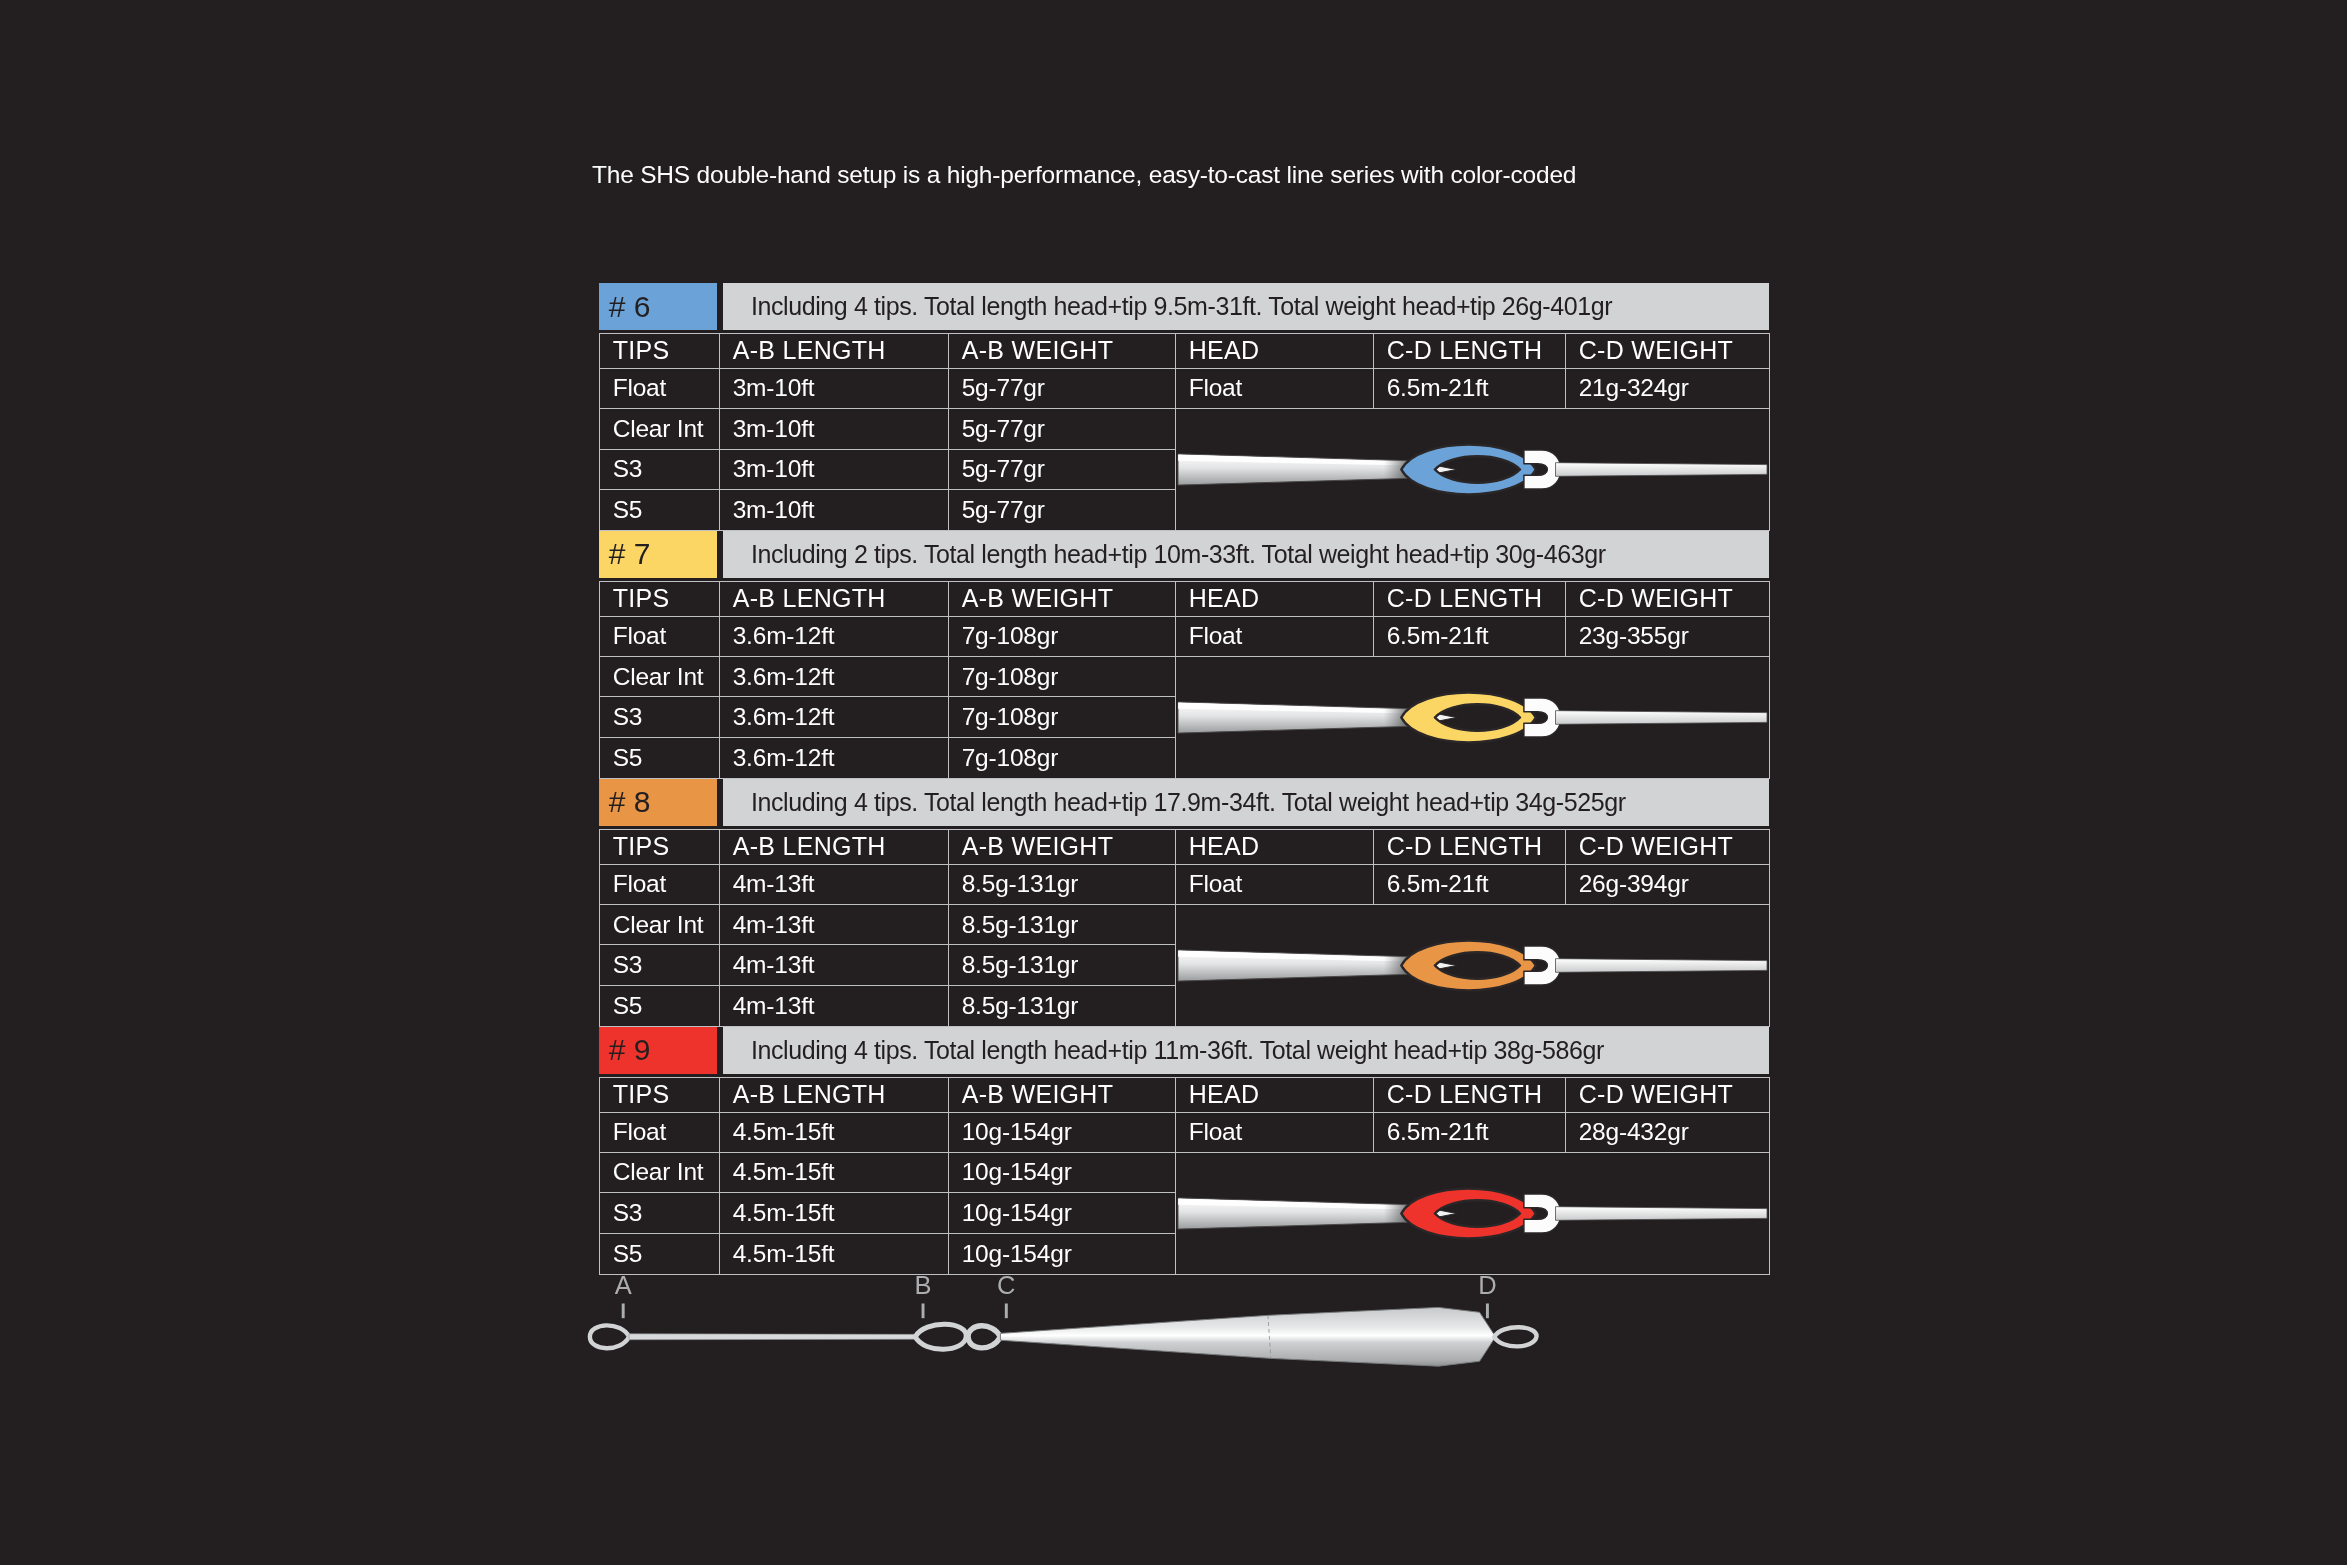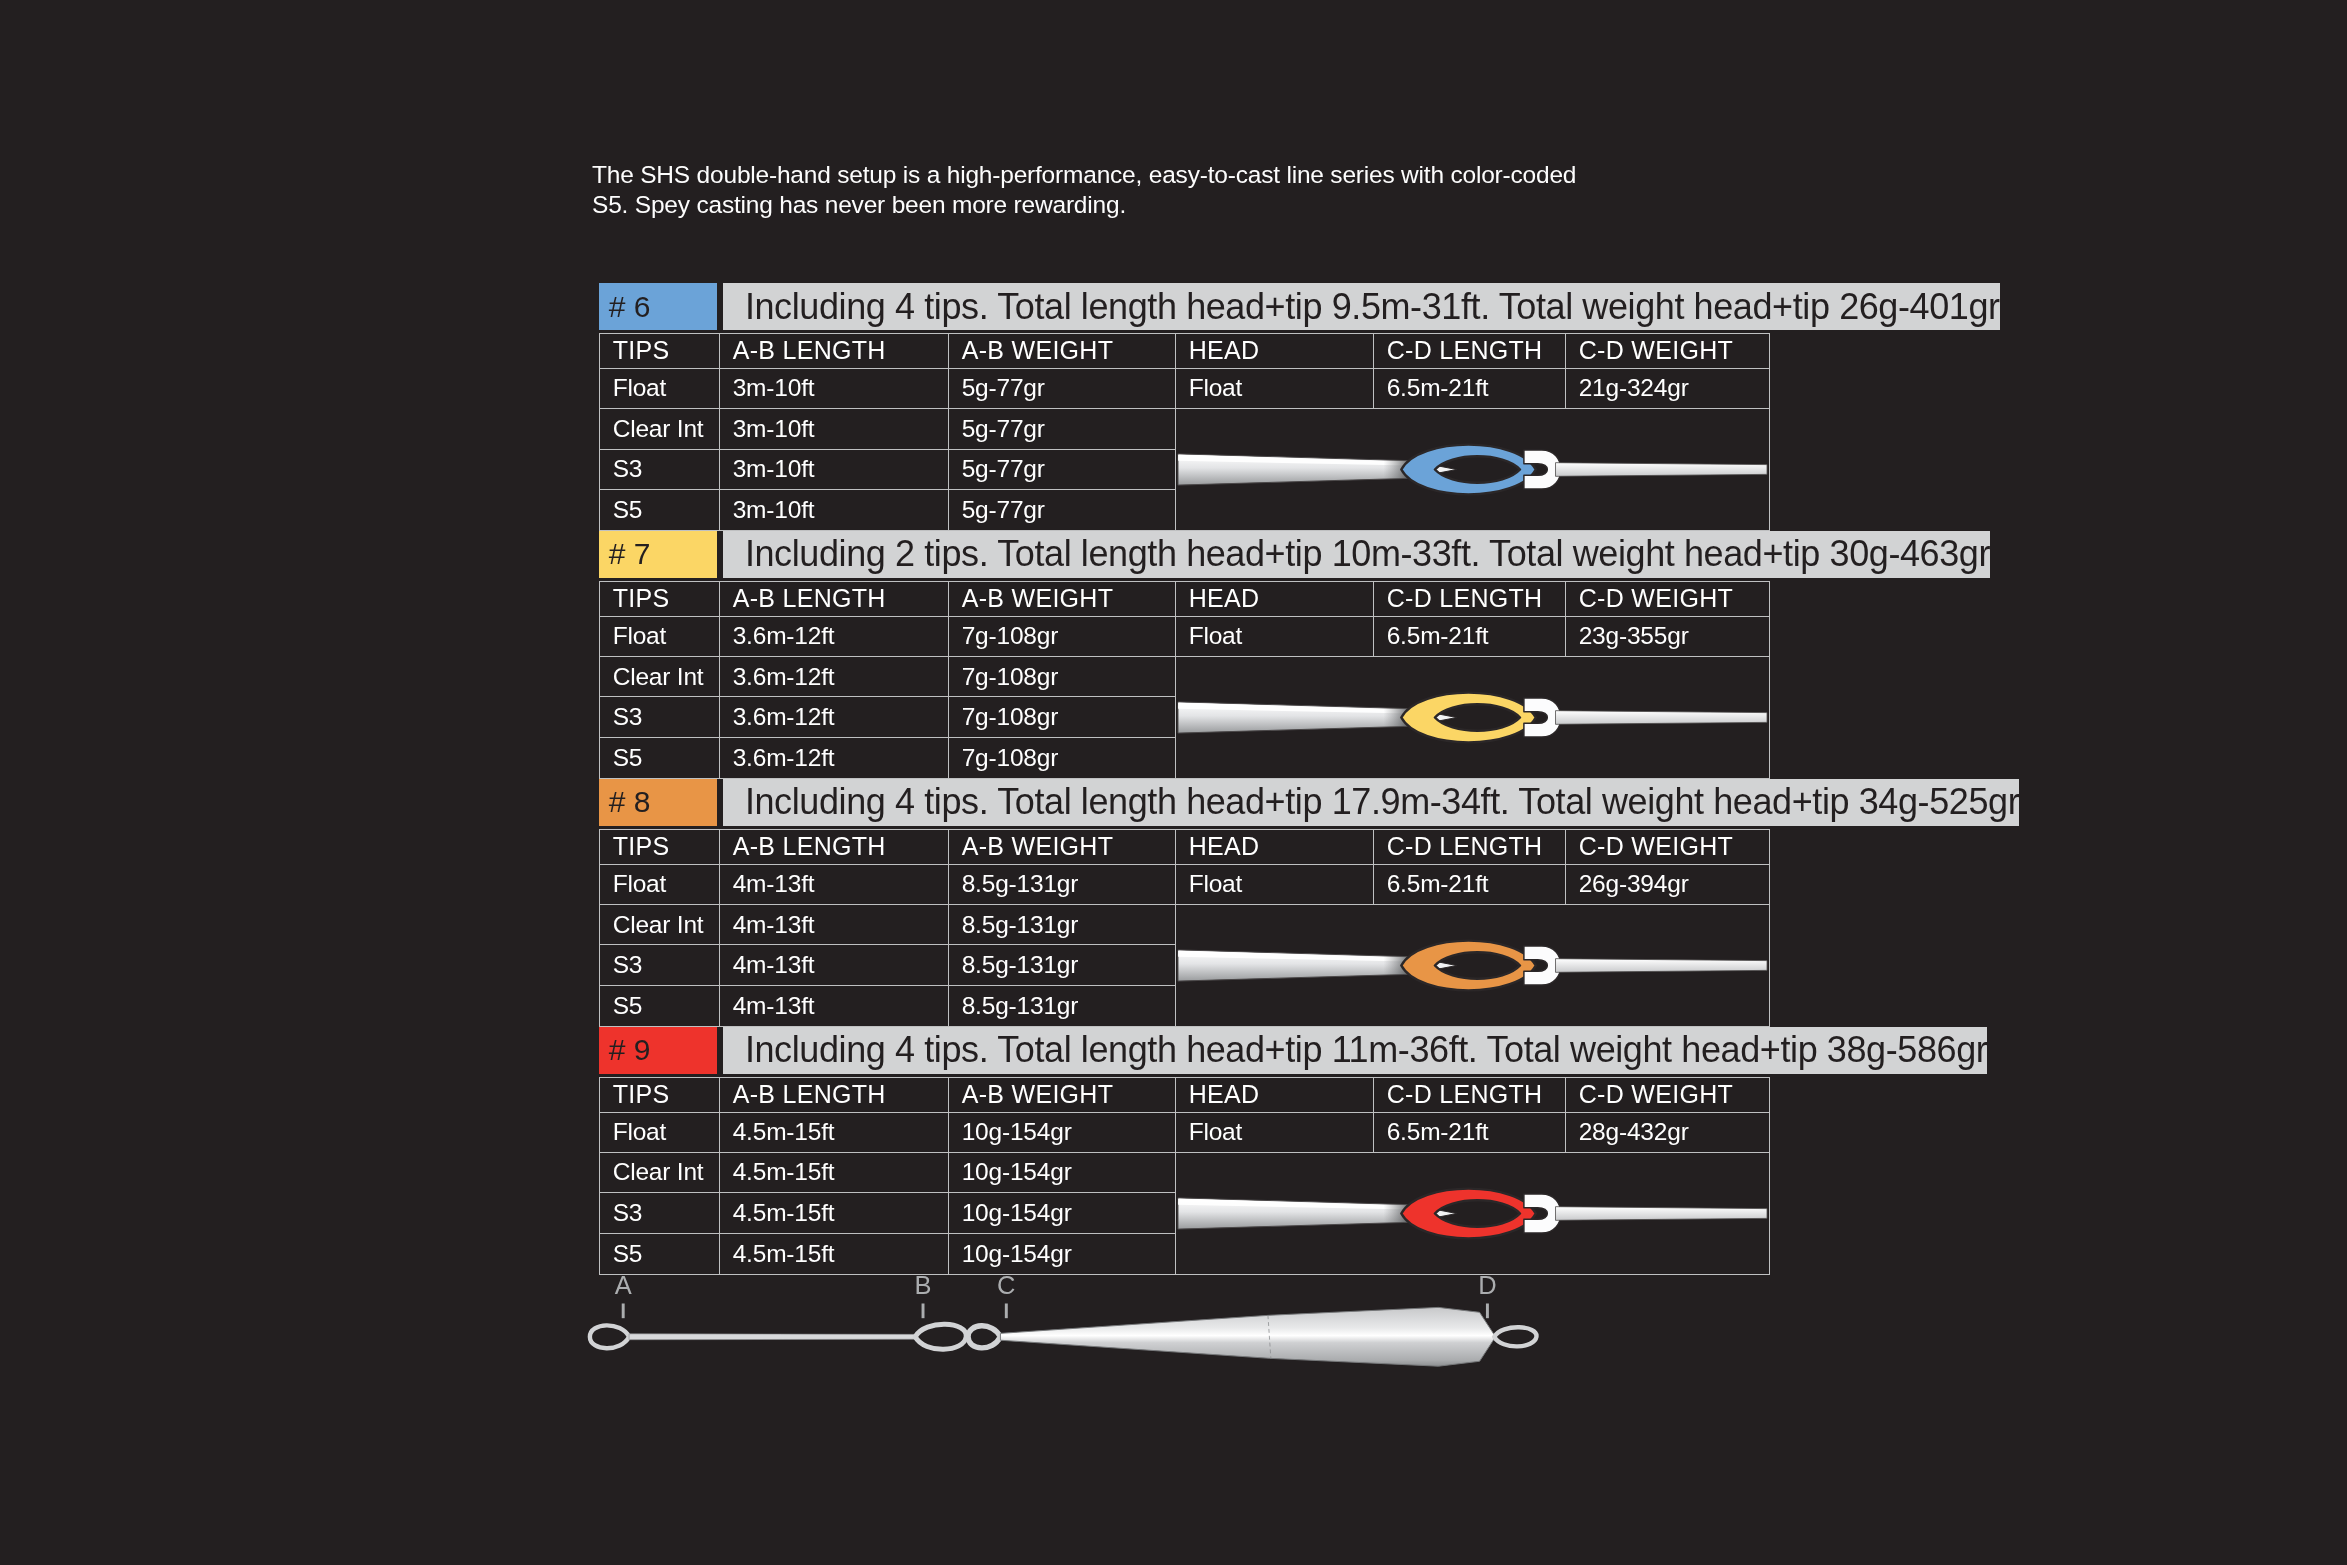--- a/index.html
+++ b/index.html
@@ -19,21 +19,21 @@
   .spec{position:absolute;left:599px;top:283px;width:1170px;}
   .spec-section{margin:0 0 0 0;}
   .sec-head{display:flex;height:47px;margin-bottom:2.9px;}
   .badge{
     flex:0 0 118px;width:118px;margin-right:5.9px;
     display:flex;align-items:center;padding-left:9.8px;
     font-size:30px;color:var(--ink);background:var(--accent);
   }
   .sec-bar{
     flex:1;background:var(--bar);display:flex;align-items:center;
-    padding-left:22px;font-size:36px;color:var(--ink);
+    padding-left:28px;font-size:25px;color:var(--ink);
     letter-spacing:-0.4px;white-space:nowrap;
   }
   table.spec-table{border-collapse:collapse;width:100%;table-layout:fixed;}
   col.c0{width:120px;} col.c1{width:229px;} col.c2{width:227px;}
   col.c3{width:198px;} col.c4{width:192px;} col.c5{width:204px;}
   th,td{
     border:1px solid var(--grid);color:var(--text);
     text-align:left;vertical-align:middle;padding:0 0 0 12.7px;font-weight:400;
   }
   tr.cols th{height:35px;font-size:25px;letter-spacing:0.3px;}
@@ -78,21 +78,20 @@
       <polygon points="238,53 284,62 238,71" fill="#f2f3f4" stroke="#2b2728" stroke-width="1"></polygon>
       <path d="M228,62 C246,28 346,28 364,62 C346,96 246,96 228,62 Z M262,62 C278,44 332,44 348,62 C332,80 278,80 262,62 Z" fill="var(--accent,#6ba3d8)" fill-rule="evenodd" stroke="#2b2728" stroke-width="2.5" stroke-linejoin="round"></path>
       <path d="M352,42 L370,42 C396,42 396,82 370,82 L352,82 L352,68 L366,68 C379,68 379,56 366,56 L352,56 Z" fill="#fcfcfd" stroke="#2b2728" stroke-width="1.5" stroke-linejoin="round"></path>
       <polygon points="384,55 598,57 598,67 384,69" fill="url(#gBar2)" stroke="#4a4748" stroke-width="0.8"></polygon>
     </symbol>
   </defs>
 </svg>
 
 <div class="intro">
   <div>The SHS double-hand setup is a high-performance, easy-to-cast line series with color-coded</div>
-  <div>S5. Spey casting has never been more rewarding.</div>
 </div>
 
 <div class="spec">
 
   <section class="spec-section" style="--accent: #6ba3d8;">
     <div class="sec-head">
       <div class="badge"># 6</div>
       <div class="sec-bar">Including 4 tips. Total length head+tip 9.5m-31ft. Total weight head+tip 26g-401gr</div>
     </div>
     <table class="spec-table">

